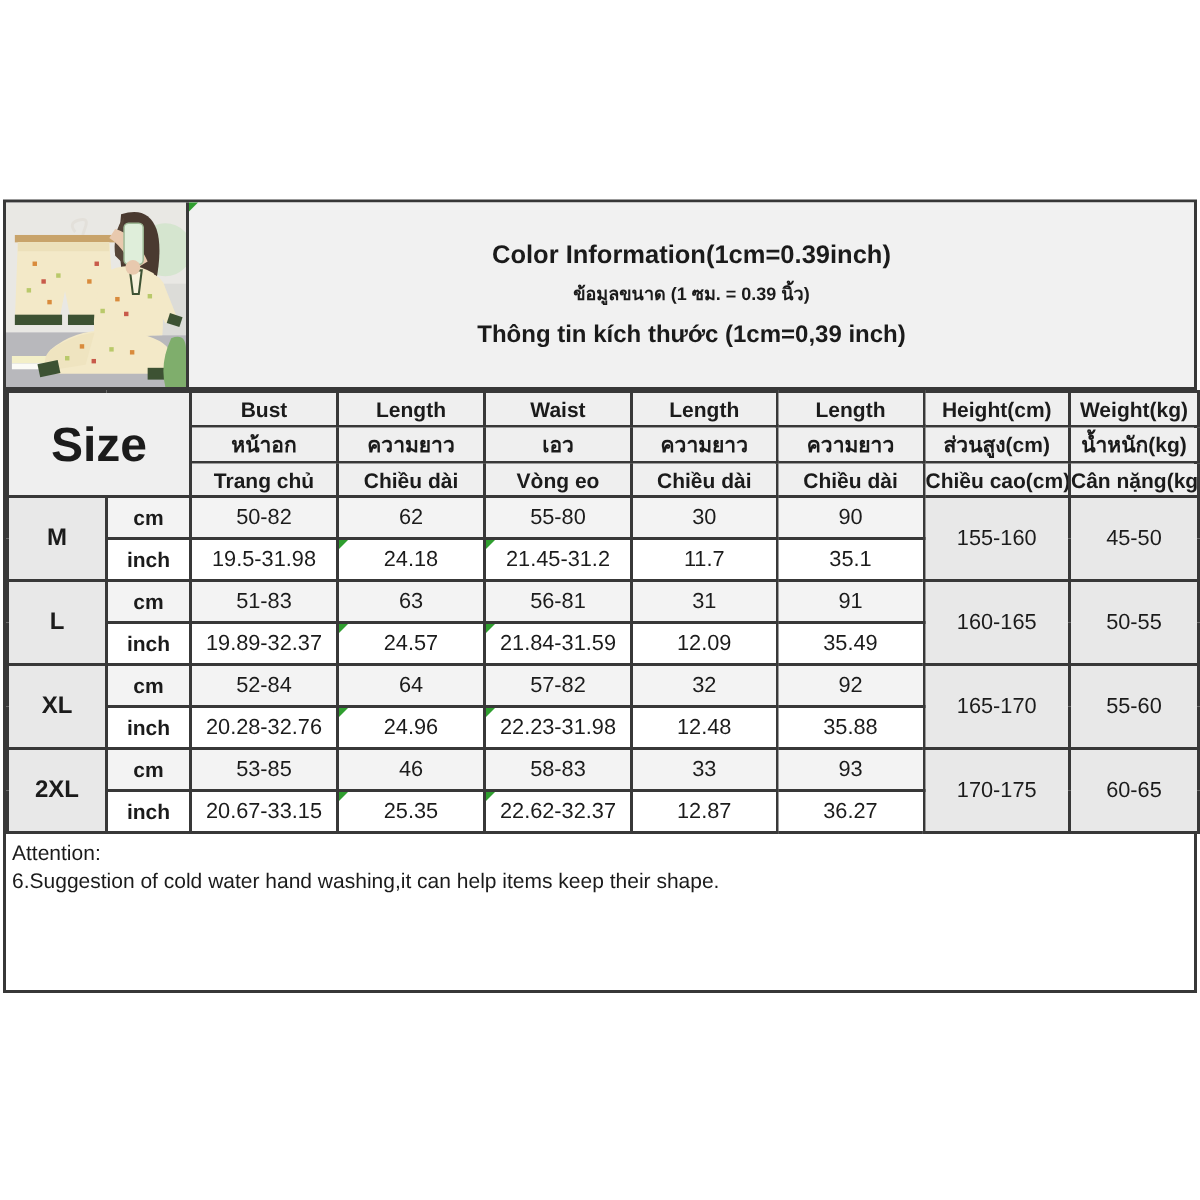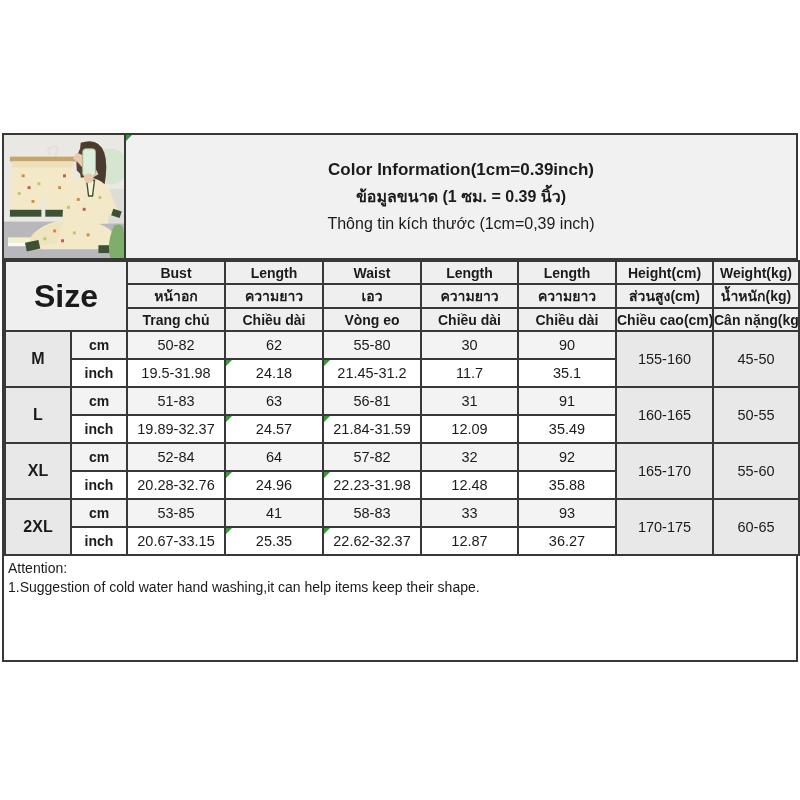--- a/index.html
+++ b/index.html
@@ -8,22 +8,22 @@
   .sheet { position:absolute; left:2px; top:133px; width:796px; height:529px;
     border:2px solid #383838; background:#ffffff; display:flex; flex-direction:column; }
 
   
   .topband { display:flex; height:125px; border-bottom:2px solid #383838; }
   .photo-cell { width:122px; flex:0 0 122px; border-right:2px solid #383838; overflow:hidden; }
   .photo-cell svg { display:block; width:100%; height:100%; }
   .title-cell { flex:1; background:#f1f1f1; display:flex; flex-direction:column;
     align-items:center; justify-content:center; text-align:center; position:relative; }
   .title-line1 { font-size:17px; font-weight:bold; line-height:27px; }
-  .title-line2 { font-size:16px; font-weight:bold; line-height:27px; }
-  .title-line3 { font-size:16px; font-weight:normal; line-height:27px; }
+  .title-line2 { font-size:12px; font-weight:bold; line-height:27px; }
+  .title-line3 { font-size:16px; font-weight:bold; line-height:27px; }
 
   
   table.size-table { border-collapse:collapse; table-layout:fixed; width:100%; }
   .size-table th, .size-table td { border:2px solid #383838; text-align:center;
     vertical-align:middle; position:relative; overflow:hidden; white-space:nowrap; }
   .size-table th { background:#efefef; font-weight:bold; font-size:14px; }
   .hr { height:23px; }
   .dr { height:28px; }
   th.size-big { font-size:32px; background:#efefef; }
   th.size-label { font-size:16px; background:#e8e8e8; }
@@ -217,36 +217,36 @@
       <td class="val"><i class="flag"></i><span>24.96</span></td>
       <td class="val"><i class="flag"></i><span>22.23-31.98</span></td>
       <td class="val">12.48</td>
       <td class="val">35.88</td>
     </tr>
 
     <tr class="dr row-cm">
       <th rowspan="2" class="size-label">2XL</th>
       <td class="unit">cm</td>
       <td class="val">53-85</td>
-      <td class="val">41</td>
+      <td class="val">46</td>
       <td class="val">58-83</td>
       <td class="val">33</td>
       <td class="val">93</td>
       <td rowspan="2" class="merged">170-175</td>
       <td rowspan="2" class="merged">60-65</td>
     </tr>
     <tr class="dr row-inch">
       <td class="unit">inch</td>
       <td class="val">20.67-33.15</td>
       <td class="val"><i class="flag"></i><span>25.35</span></td>
       <td class="val"><i class="flag"></i><span>22.62-32.37</span></td>
       <td class="val">12.87</td>
       <td class="val">36.27</td>
     </tr>
   </tbody>
     </table>
 
   <div class="attention">
     <div>Attention:</div>
-    <div>1.Suggestion of cold water hand washing,it can help items keep their shape.</div>
+    <div>6.Suggestion of cold water hand washing,it can help items keep their shape.</div>
   </div>
 
 </div>
 
 </body></html>

